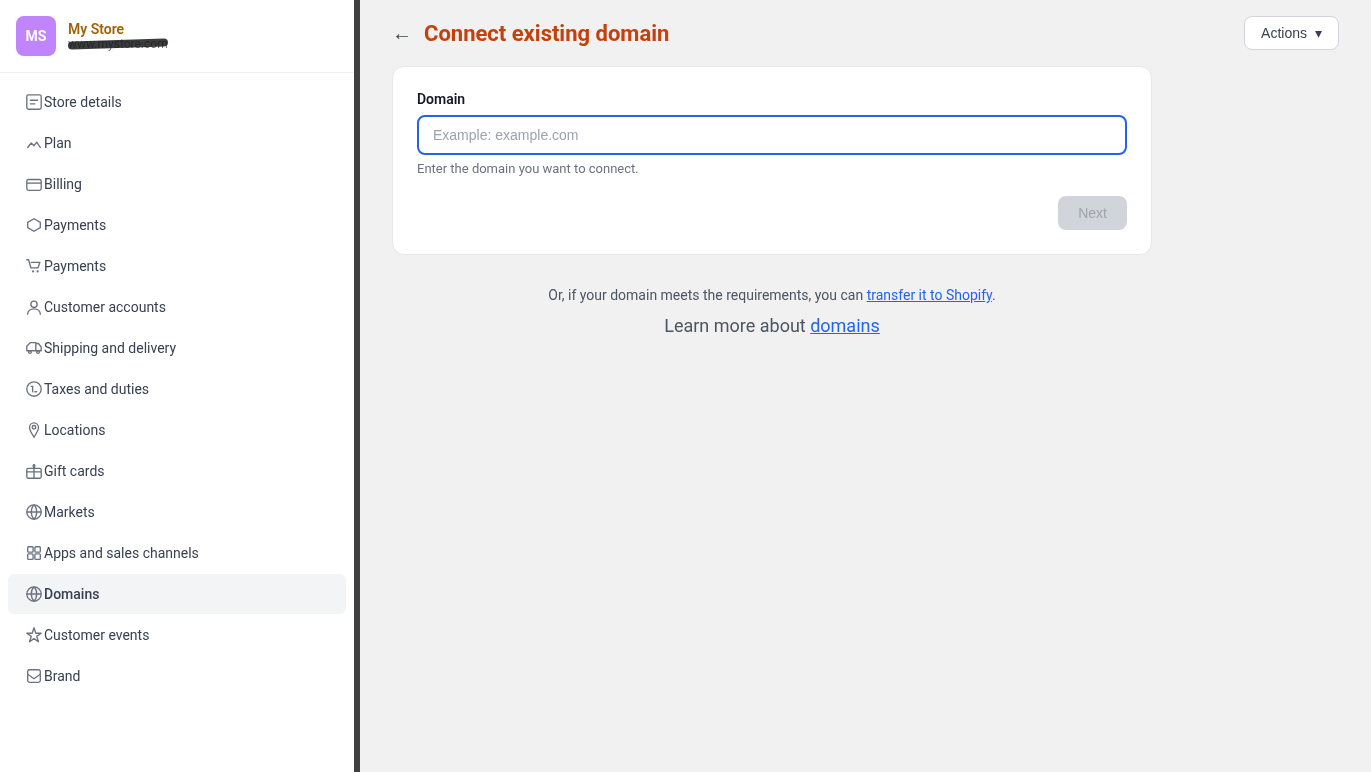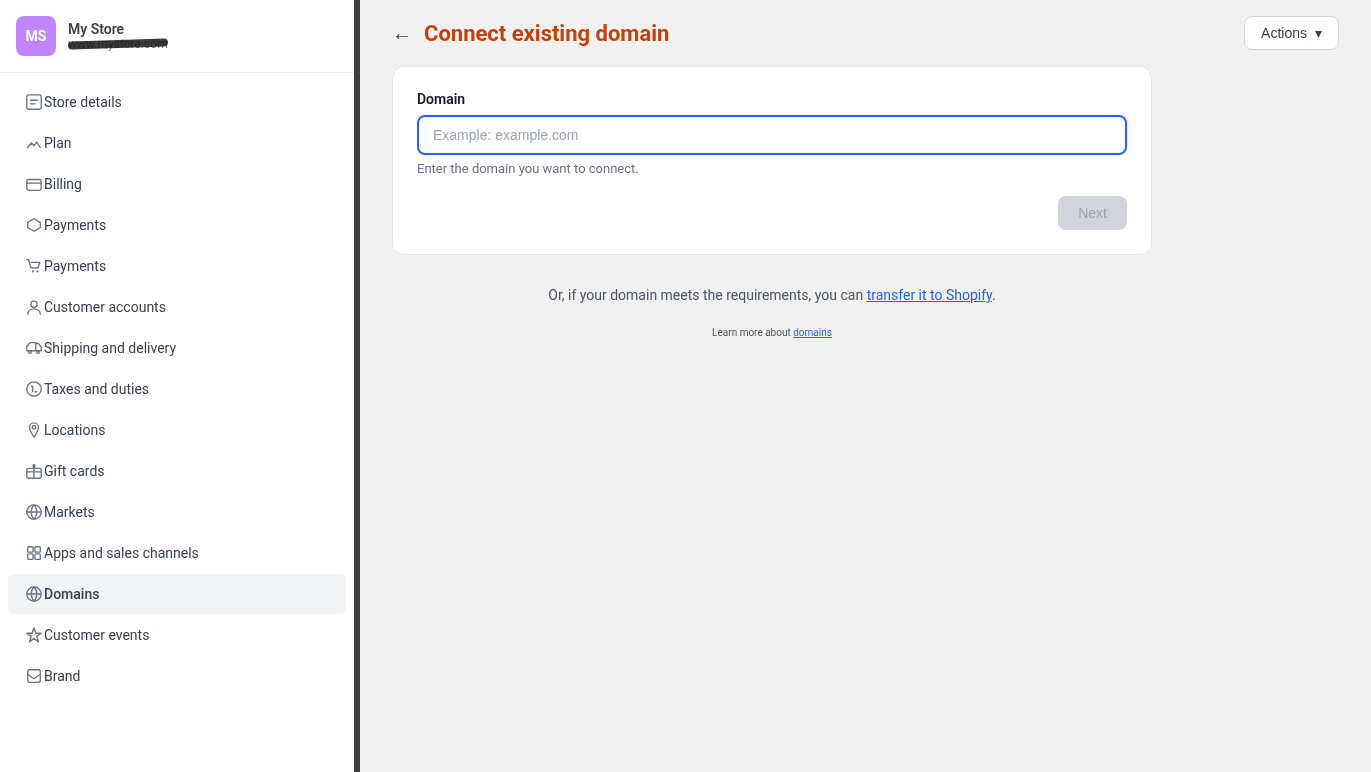--- a/index.html
+++ b/index.html
@@ -47,21 +47,21 @@
     }
 
     .store-info {
       flex: 1;
       overflow: hidden;
     }
 
     .store-name {
       font-weight: 600;
       font-size: 14px;
-      color: #404040;
+      color: #a16207;
     }
 
     .store-url {
       font-size: 12px;
       color: #6b7280;
       white-space: nowrap;
       overflow: hidden;
       text-overflow: ellipsis;
     }
 
@@ -219,22 +219,22 @@
     }
 
     .info-section a {
       color: #2563eb;
       text-decoration: underline;
     }
 
     .learn-section {
       max-width: 760px;
       text-align: center;
-      margin-top: 24px;
-      font-size: 10px;
+      margin-top: 12px;
+      font-size: 18px;
       color: #4b5563;
     }
 
     .learn-section a {
       color: #2563eb;
       text-decoration: underline;
     }
 
     
     .scribble {

